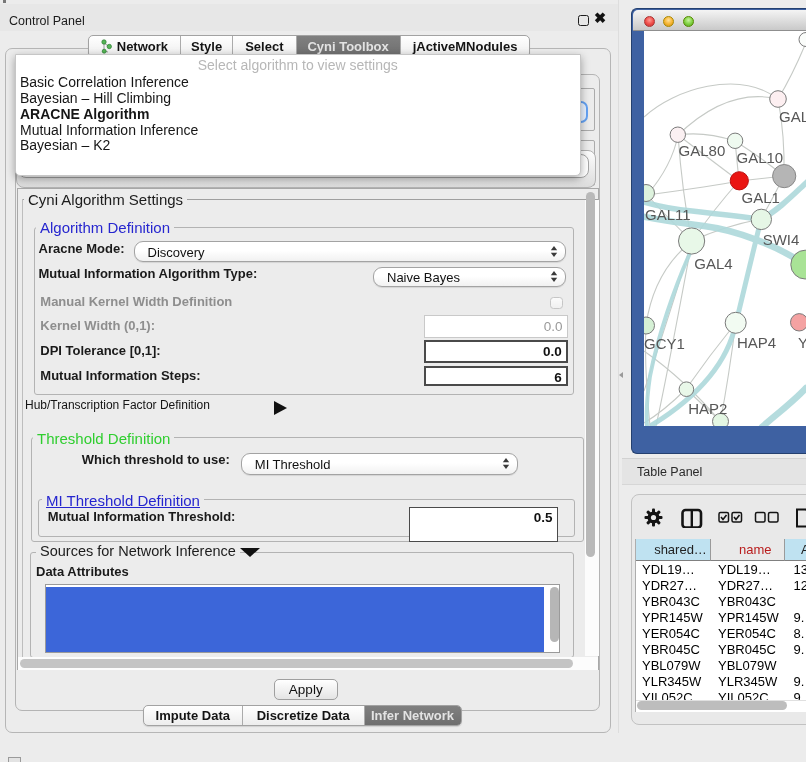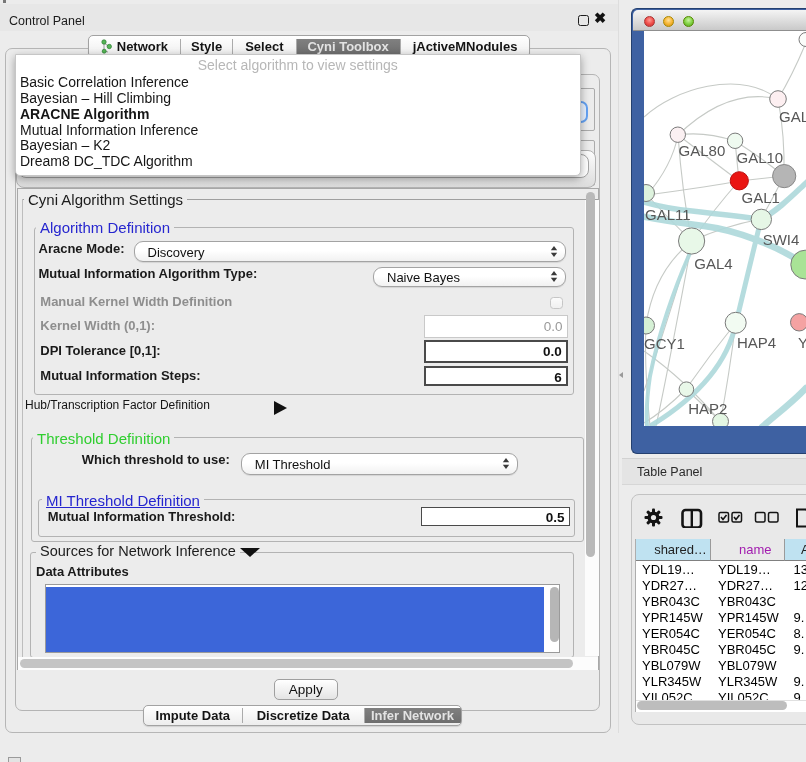--- a/index.html
+++ b/index.html
@@ -7,21 +7,21 @@
 body { font-family:"Liberation Sans", sans-serif; background:#ececec; position:relative; }
 .abs { position:absolute; }
 .lbl { position:absolute; font-size:13px; font-weight:bold; color:#1a1a1a; white-space:nowrap; }
 .lbl.dis { color:#8e8e8e; }
 .gtitle { position:absolute; font-size:15px; color:#1c1c1c; background:#ececec; padding:0 4px; white-space:nowrap; }
 .combo { position:absolute; background:linear-gradient(#ffffff 45%,#f1f1f1); border:1px solid #a3a3a3; border-radius:9px; font-size:13px; color:#111; box-shadow:0 1px 1px rgba(0,0,0,0.1); }
 .combo span.t { position:absolute; left:13px; top:2.5px; }
 .carrows { position:absolute; right:7px; top:50%; margin-top:-5.5px; width:8px; height:11px; }
 .tf { position:absolute; background:#fff; border:2px solid #4a4a4a; font-size:13.5px; font-weight:600; color:#111; text-align:right; padding:2px 4px 0 0; }
 .tfdis { position:absolute; background:#fff; border:1px solid #c9c9c9; font-size:13.5px; color:#9a9a9a; text-align:right; padding:2.5px 4px 0 0; }
-.seg { position:absolute; border:1px solid #a2a2a2; border-radius:5px; background:linear-gradient(#ffffff,#ededed); display:flex; overflow:hidden; box-shadow:0 1px 1px rgba(0,0,0,0.12);align-items:center; }
+.seg { position:absolute; border:1px solid #a2a2a2; border-radius:5px; background:linear-gradient(#ffffff,#ededed); display:flex; overflow:hidden; box-shadow:0 1px 1px rgba(0,0,0,0.12); }
 .seg .s { flex:none; font-size:13px; font-weight:bold; color:#141414; text-align:center; border-right:1px solid #ababab; display:flex; align-items:center; justify-content:center; }
 .seg .s:last-child { border-right:none; }
 .seg .sel { background:linear-gradient(#808080,#6e6e6e); color:#e3e3e3; }
 .popuplist div { font-size:14px; color:#161616; line-height:15.7px; white-space:nowrap; }
 </style>
 </head>
 <body>
 
 <div class="abs" style="left:3px;top:0;width:3px;height:3px;background:#777;"></div>
 
@@ -95,21 +95,21 @@
   <svg class="carrows" viewBox="0 0 8 11">
       <path d="M4 0 L7.2 4.3 H0.8 Z" fill="#3a3a3a"></path>
       <path d="M4 11 L7.2 6.7 H0.8 Z" fill="#3a3a3a"></path>
     </svg>
 </div>
 
 <div class="abs" style="left:37.9px;top:498.5px;width:537px;height:38px;border:1px solid #b3b3b3;border-radius:3px;"></div>
 <div class="gtitle" style="left:42px;top:492px;color:#2626cf;text-decoration:underline;">MI Threshold Definition</div>
 
 <div class="lbl" style="left:47.7px;top:509.4px;">Mutual Information Threshold:</div>
-<div class="tf" style="left:421px;top:506.7px;width:148.5px;height:19px;border-width:1.5px;">0.5</div>
+<div class="tf" style="left:409px;top:506.7px;width:148.5px;height:35px;border-width:1.5px;">0.5</div>
 
 <div class="abs" style="left:30px;top:551.5px;width:543.5px;height:106px;border:1px solid #b3b3b3;border-radius:3px;"></div>
 <div class="gtitle" style="left:36px;top:542.5px;font-size:14.5px;">Sources for Network Inference</div>
 <div class="abs" style="left:240px;top:547.5px;width:0;height:0;border-top:9.5px solid #111;border-left:10px solid transparent;border-right:10px solid transparent;"></div>
 
 <div class="lbl" style="left:36px;top:564px;">Data Attributes</div>
 
 <div class="abs" style="left:44.5px;top:584px;width:515px;height:69px;border:1px solid #9a9a9a;background:#fff;overflow:hidden;">
   <div class="abs" style="left:0;top:1.5px;width:498px;height:66px;background:#3c66d9;"></div>
   <div class="abs" style="left:504px;top:2px;width:9px;height:55px;background:#b6b6b6;border-radius:5px;"></div>
@@ -144,21 +144,20 @@
 </div>
 
 <div class="abs" style="left:14.5px;top:53.5px;width:566.5px;height:122px;background:#fff;border:1px solid #c6c6c6;border-radius:0 0 5px 5px;box-shadow:0 3px 9px rgba(0,0,0,0.35);"></div>
 <div class="abs" style="left:14.5px;top:57px;width:566.5px;text-align:center;font-size:14px;color:#b7b7b7;">Select algorithm to view settings</div>
 <div class="abs popuplist" style="left:20px;top:75.4px;">
   <div>Basic Correlation Inference</div>
   <div>Bayesian – Hill Climbing</div>
   <div style="font-weight:bold;">ARACNE Algorithm</div>
   <div>Mutual Information Inference</div>
   <div>Bayesian – K2</div>
-  <div>Dream8 DC_TDC Algorithm</div>
 </div>
 
 <div class="abs" style="left:631px;top:8px;width:175px;height:445.5px;background:#3e61a2;border:1.5px solid #24406f;border-right:none;border-radius:6px 0 0 6px;"></div>
 <div class="abs" style="left:633px;top:10px;width:173px;height:20.5px;background:linear-gradient(#f4f4f4,#c9c9c9);border-bottom:1px solid #8f8f8f;border-radius:5px 0 0 0;"></div>
 <div class="abs" style="left:643.5px;top:16px;width:11px;height:11px;border-radius:50%;background:radial-gradient(circle at 50% 35%, #ff9a94 0%, #ee4b47 55%, #c43734 100%);border:0.5px solid #a33;"></div>
 <div class="abs" style="left:663px;top:16px;width:11px;height:11px;border-radius:50%;background:radial-gradient(circle at 50% 35%, #ffe09a 0%, #f5b32f 55%, #c98d1d 100%);border:0.5px solid #a80;"></div>
 <div class="abs" style="left:682.5px;top:16px;width:11px;height:11px;border-radius:50%;background:radial-gradient(circle at 50% 35%, #c9f3a0 0%, #7ed03f 55%, #5a9e2b 100%);border:0.5px solid #580;"></div>
 
 <svg class="abs" style="left:644px;top:30.5px;" width="162" height="395" viewBox="0 0 162 395">
   <rect x="0" y="0" width="162" height="395" fill="#ffffff"></rect>
@@ -256,21 +255,21 @@
   </g>
   <g fill="none" stroke="#141414" stroke-width="1.5">
     <rect x="111.5" y="4.5" width="9.5" height="9.5" rx="1.5"></rect>
     <rect x="124.5" y="4.5" width="9.5" height="9.5" rx="1.5"></rect>
   </g>
   <path d="M153 1.5 h9 l4 4 v13 h-13 z" fill="none" stroke="#141414" stroke-width="2"></path>
 </svg>
 
 <div class="abs" style="left:634.5px;top:538.5px;width:171.5px;height:173px;background:#fff;border-left:1px solid #adadad;overflow:hidden;">
   <div class="abs" style="left:0;top:0;width:75px;height:22.5px;background:#bfe2f1;border-right:1px solid #9a9a9a;border-bottom:1px solid #808080;font-size:13px;color:#222;text-align:center;padding-left:16px;line-height:22px;">shared…</div>
-  <div class="abs" style="left:75px;top:0;width:74.5px;height:22.5px;background:#e9e9e9;border-right:1px solid #9a9a9a;border-bottom:1px solid #808080;font-size:13px;color:#a21caf;text-align:center;padding-left:16px;line-height:22px;">name</div>
+  <div class="abs" style="left:75px;top:0;width:74.5px;height:22.5px;background:#e9e9e9;border-right:1px solid #9a9a9a;border-bottom:1px solid #808080;font-size:13px;color:#b91c1c;text-align:center;padding-left:16px;line-height:22px;">name</div>
   <div class="abs" style="left:149.5px;top:0;width:30px;height:22.5px;background:#bfe2f1;border-bottom:1px solid #808080;font-size:13px;color:#222;padding-left:16px;line-height:22px;">A</div>
   <div class="abs" style="left:6.5px;top:23px;font-size:13px;color:#000;line-height:16.05px;white-space:pre;">YDL19…
 YDR27…
 YBR043C
 YPR145W
 YER054C
 YBR045C
 YBL079W
 YLR345W
 YIL052C</div>

